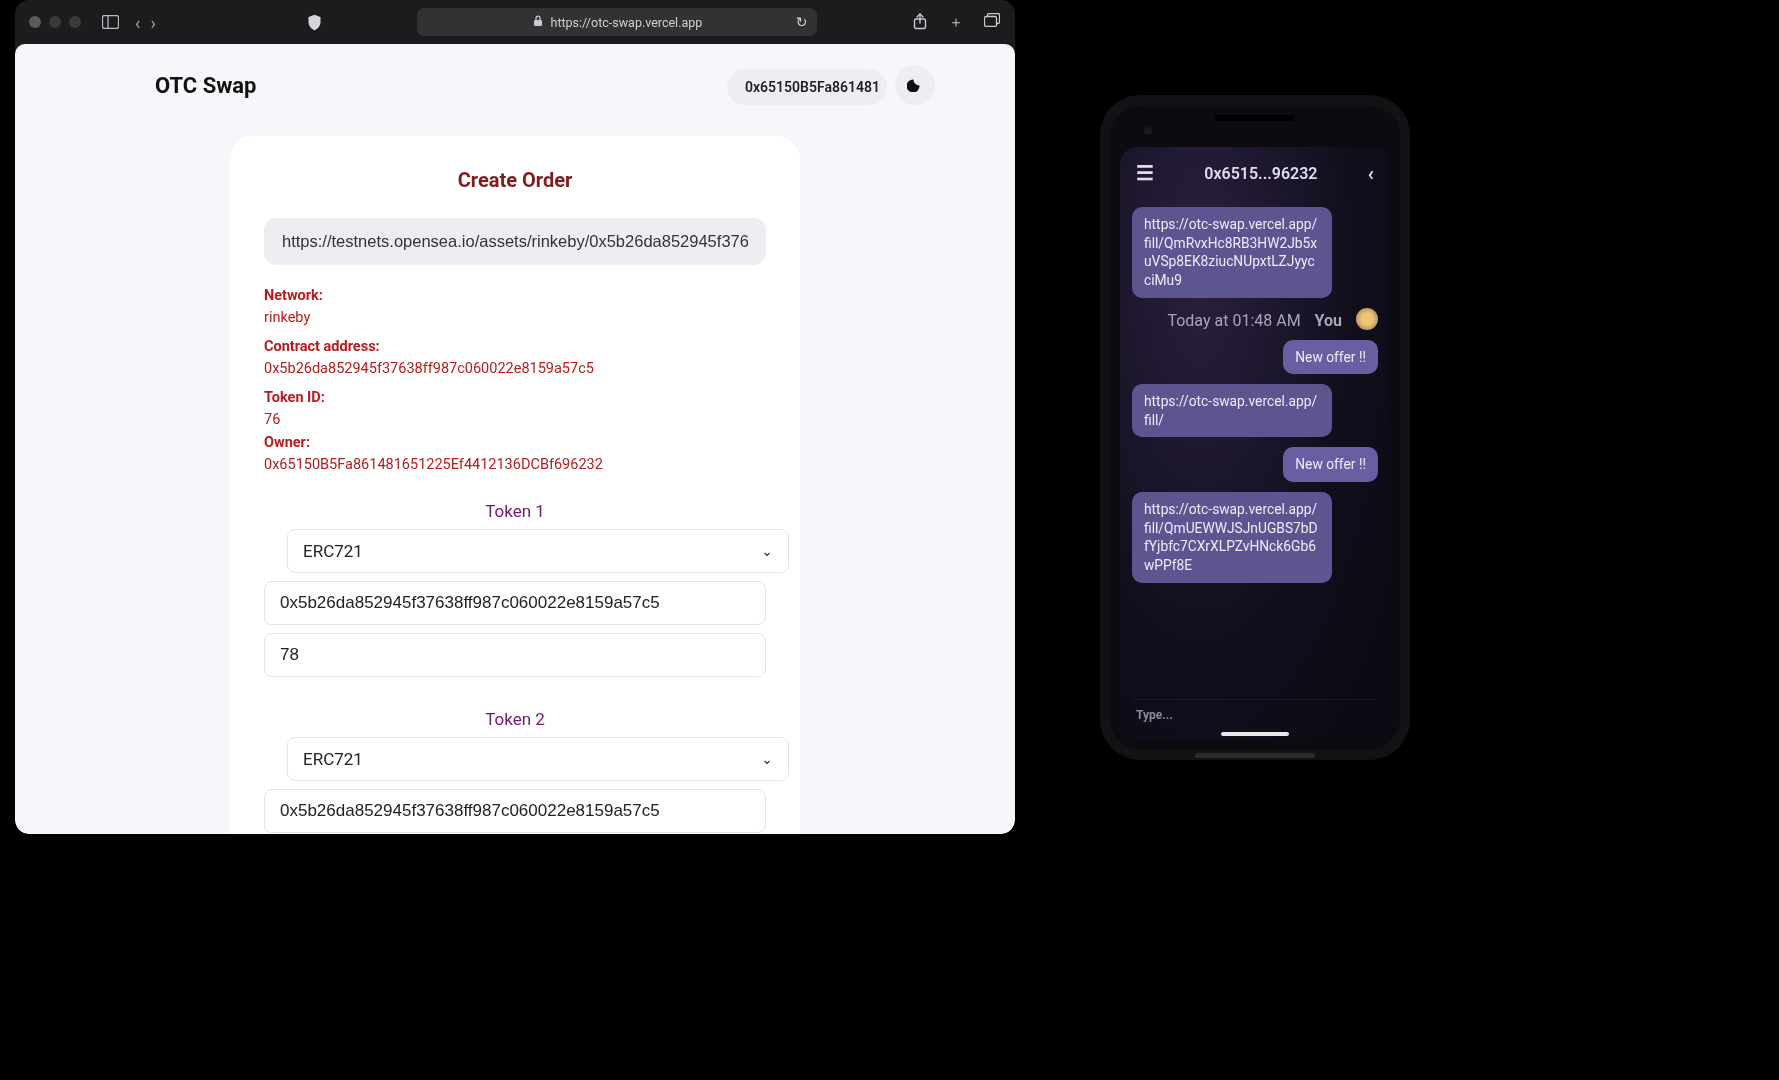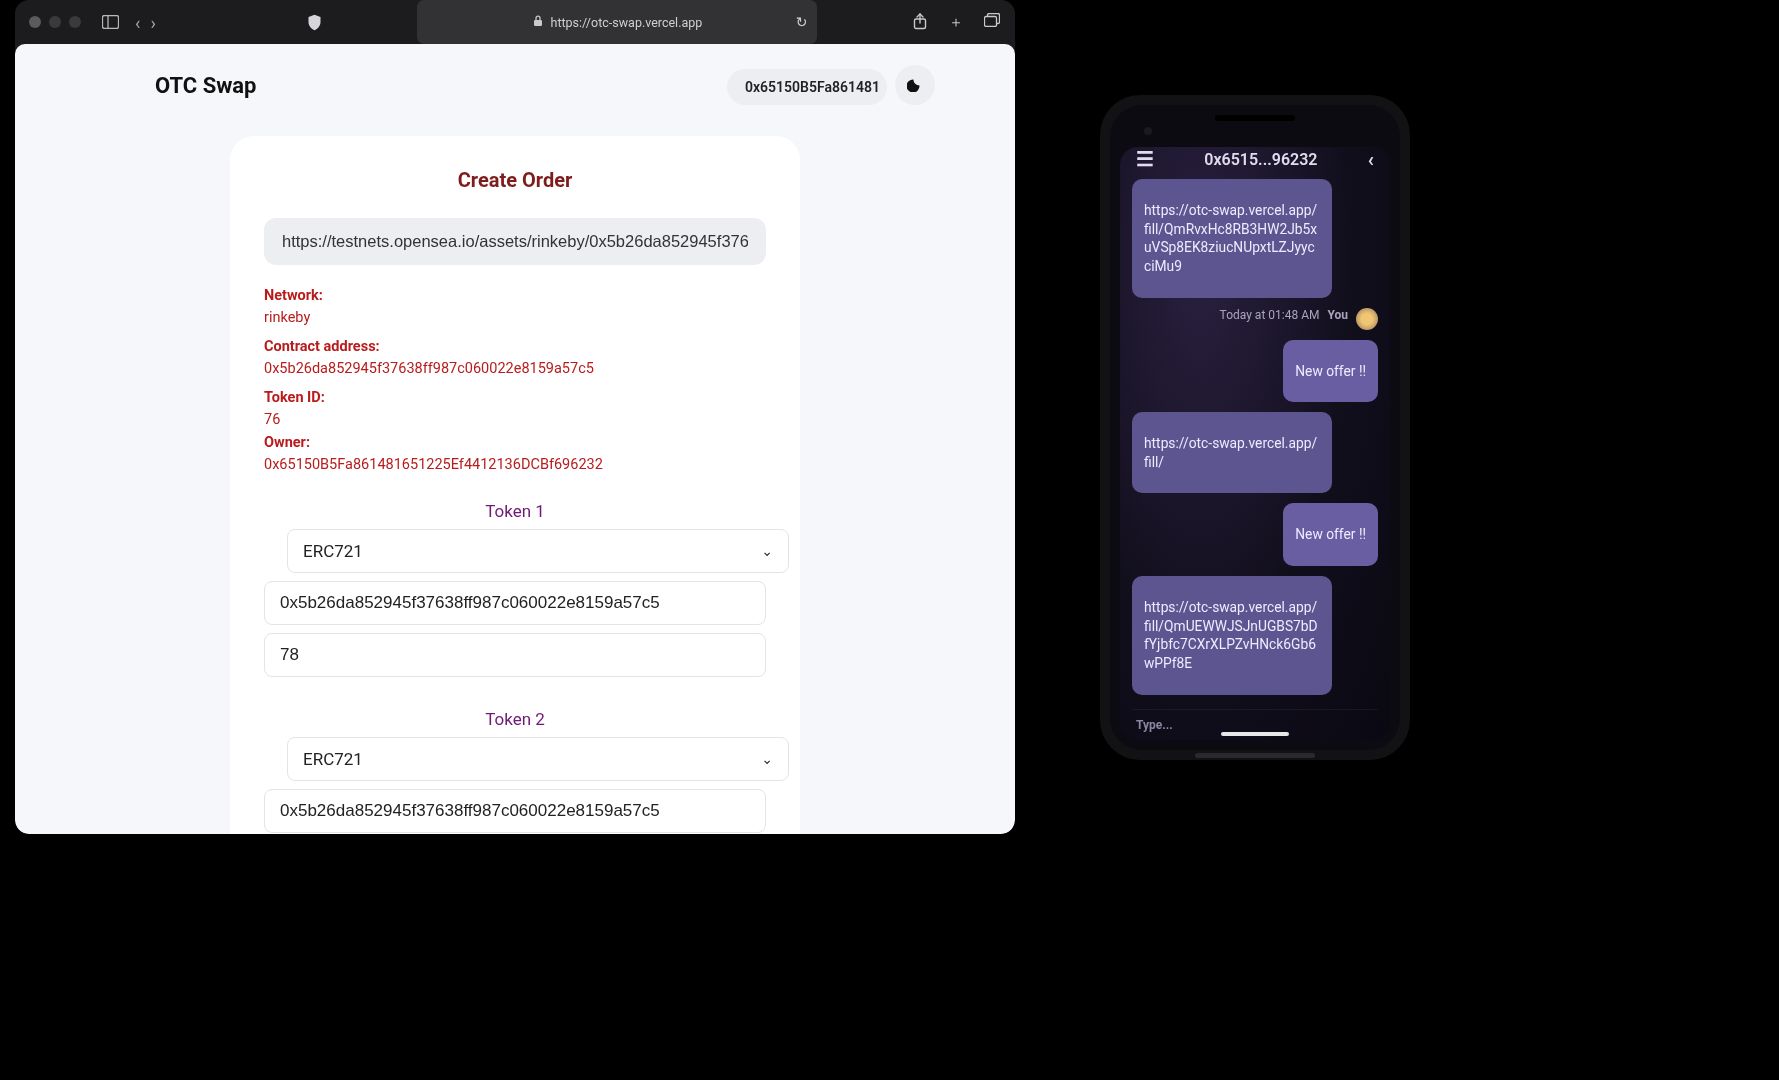--- a/index.html
+++ b/index.html
@@ -32,21 +32,21 @@
     gap: 10px;
     color: #a0a0a5;
   }
   .traffic { display: flex; gap: 8px; margin-right: 10px; }
   .dot { width: 12px; height: 12px; border-radius: 50%; background: #3a3a3c; }
   .dot.red { background: #5b5b5e; }
   .tb-icon { width: 18px; display:flex; justify-content:center; font-size: 15px; color:#c5c5c8;}
   .nav-arrows { display:flex; gap:10px; margin-left:6px; font-size:18px; }
   .addr-wrap { flex: 1; display:flex; justify-content:center; }
   .addrbar {
-    width: 400px; height: 44px;
+    width: 400px; height: 28px;
     background: #323235; border-radius:7px;
     display:flex; align-items:center; justify-content:center;
     gap:8px; color:#cfcfd2; font-size:12.5px;
     position: relative;
   }
   .addrbar .lock { font-size:11px; }
   .addrbar .reload { position:absolute; right:10px; font-size:14px; }
   .tb-right { display:flex; gap:18px; margin-left:auto; }
   .viewport {
     flex:1;
@@ -125,27 +125,27 @@
   }
   .chat-head {
     height:52px; display:flex; align-items:center; padding:0 16px;
     font-size:16px; font-weight:600;
   }
   .chat-head .burger { font-size:20px; }
   .chat-head .title { flex:1; text-align:center; }
   .chat-head .back { font-size:20px; }
   .chat-body { flex:1; padding: 8px 12px; display:flex; flex-direction:column; gap:10px; font-size:13.8px;}
   .bubble {
-    max-width: 200px; padding:22px 12px; border-radius:10px;
+    max-width: 200px; padding:8px 12px; border-radius:10px;
     background: #5c558f; color:#efeaff; line-height:1.35;
     word-break: break-all;
   }
   .bubble.left { align-self:flex-start; }
   .bubble.right { align-self:flex-end; background:#6a5ea3; }
-  .meta-row { align-self:flex-end; display:flex; gap:8px; align-items:flex-start; font-size:12px; color:#a9a4bd;}
+  .meta-row { align-self:flex-end; display:flex; gap:14px; align-items:flex-end; font-size:16px; color:#a9a4bd;}
   .avatar { width:22px; height:22px; border-radius:50%; background: radial-gradient(circle,#f0c674 35%,#b96 70%); }
   .chat-input {
     margin:6px 12px 10px 12px; color:#8a86a1; font-size:12px;
     padding:8px 4px; border-top:1px solid rgba(255,255,255,0.05);font-weight:bold;
   }
   .home-ind { position:absolute; bottom:4px; left:50%; transform:translateX(-50%);
     width:68px; height:4px; background:#fff; border-radius:3px; opacity:.9;}
   .phone-bar { position:absolute; bottom:2px; left:50%; transform:translateX(-50%);
     width:120px; height:5px; background:#2a2a2c; border-radius:4px; }
 </style>

